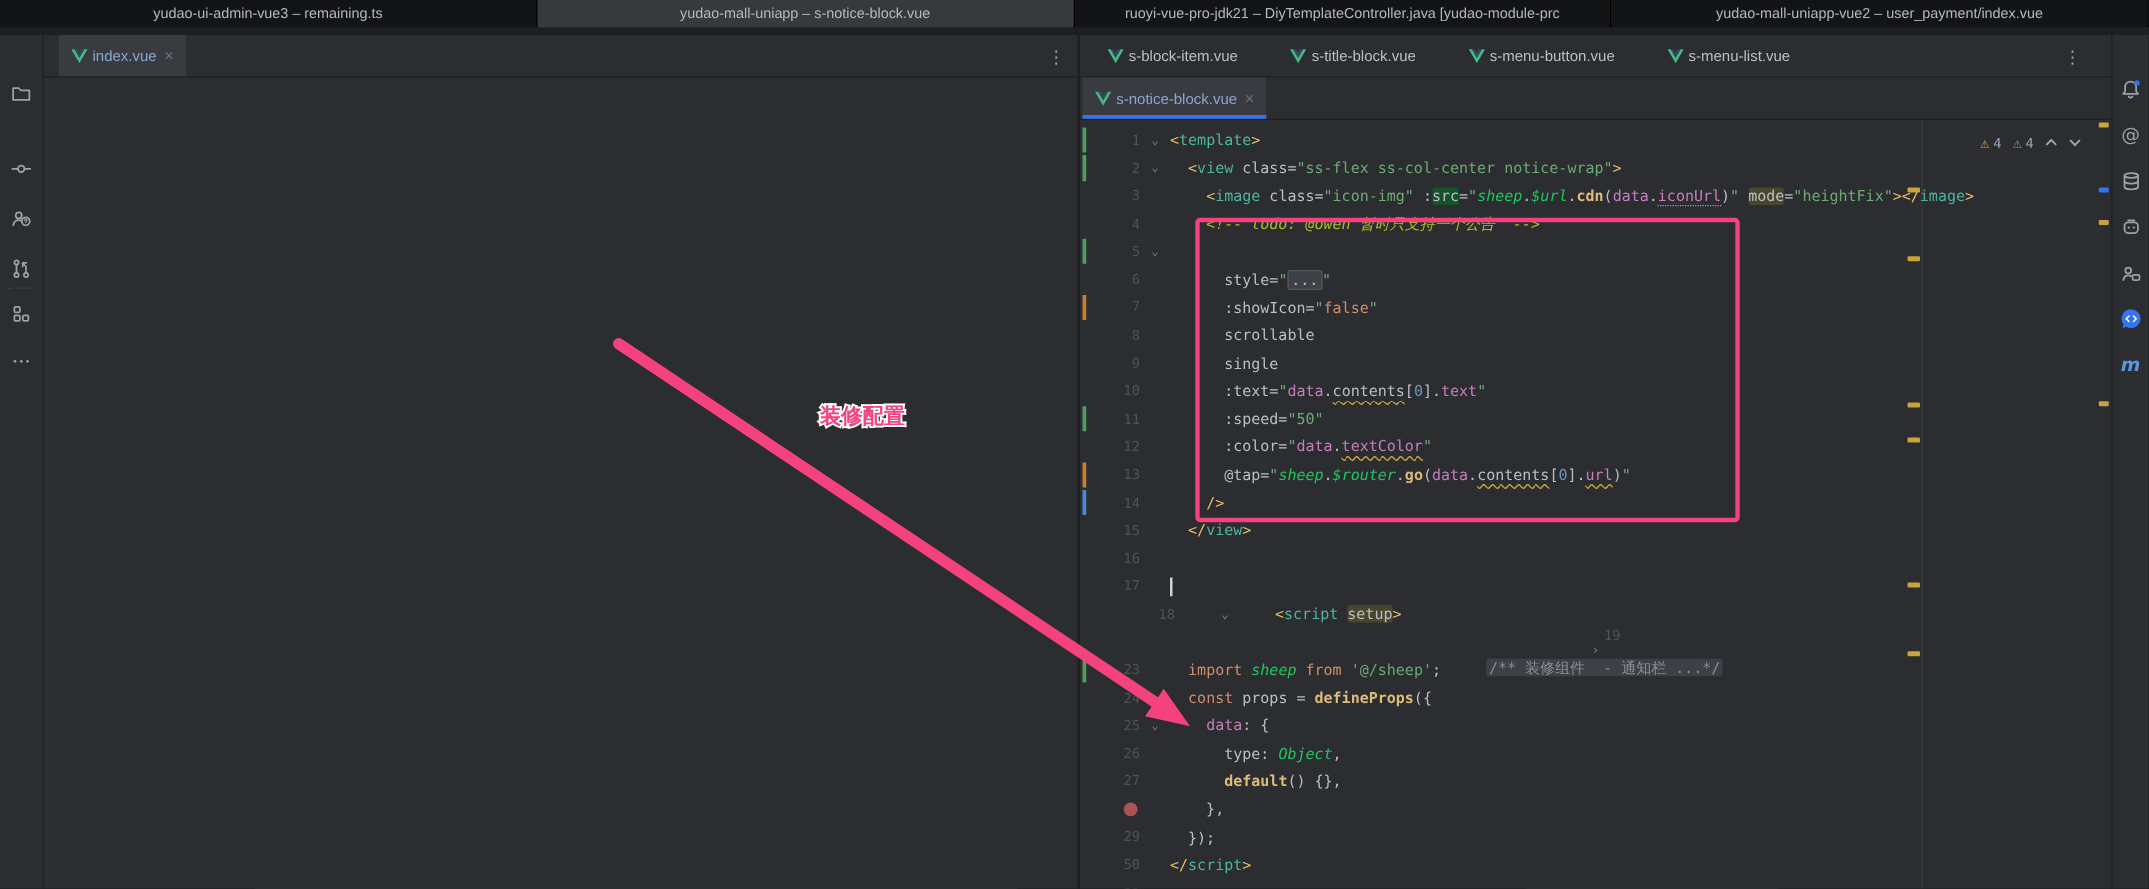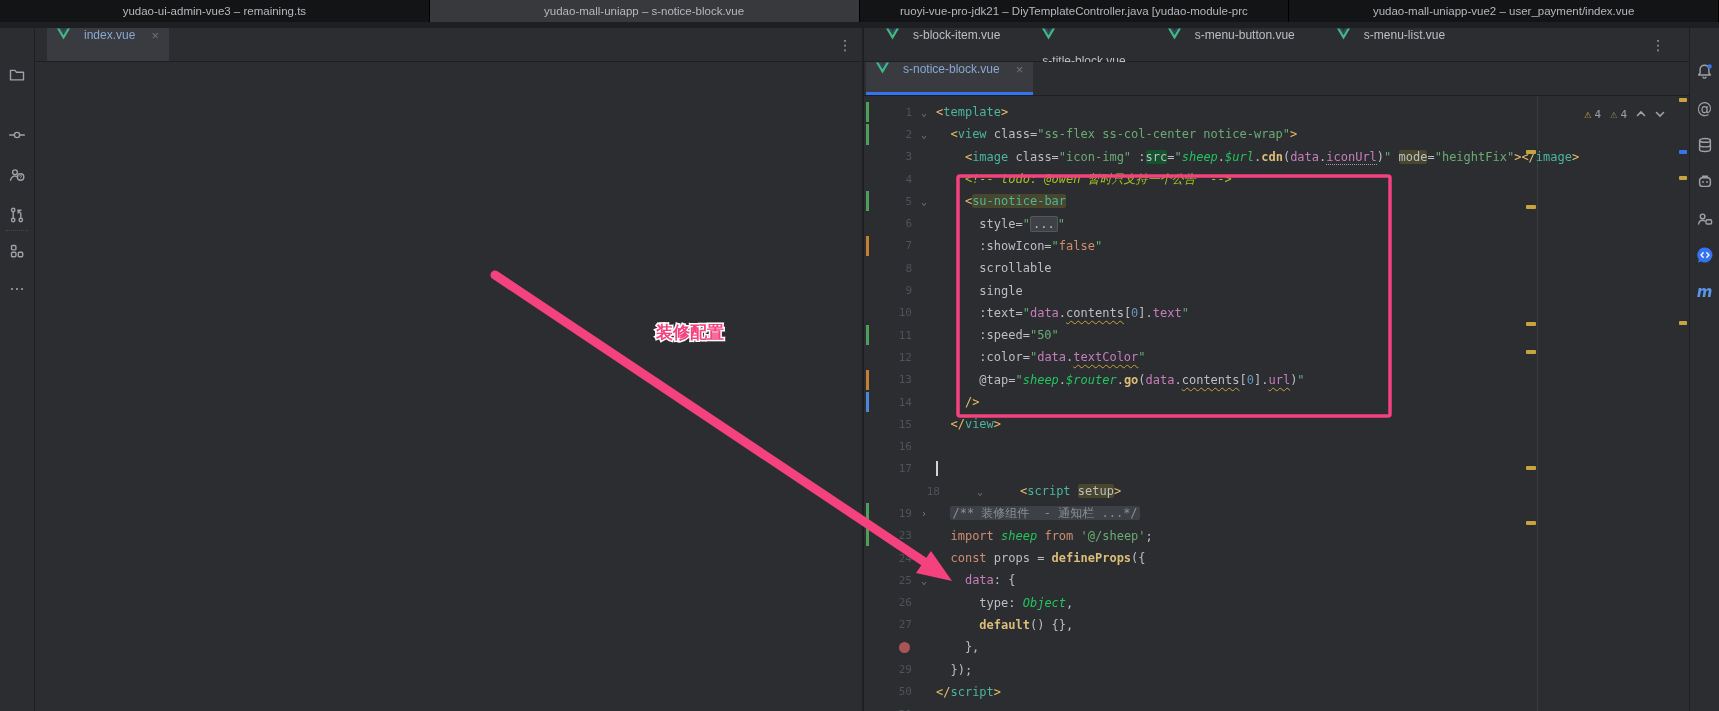--- a/index.html
+++ b/index.html
@@ -30,21 +30,21 @@
              font-family:"DejaVu Sans", sans-serif; }
 
   
   .pane { position:absolute; top:28px; bottom:0; background:#2b2d30; }
   #pane-left  { left:35px;  width:827px; }
   #pane-divider { position:absolute; top:28px; bottom:0; left:862px; width:2px; background:#1e1f22; }
   #pane-right { left:864px; width:825px; }
 
   .tabbar { position:relative; height:34px; background:#2b2d30;
             border-bottom:1px solid #1e1f22; display:flex; align-items:stretch; }
-  .etab { display:flex; gap:14px; padding:0 10px; font-size:12px;
+  .etab { display:flex; align-items:center; gap:4px; padding:0 10px; font-size:12px;
           color:#bcbec4; cursor:pointer; position:relative; white-space:nowrap; }
   .etab.active { background:#393b40; color:#88a7d0; }
   .etab.active .indicator { position:absolute; left:0; right:0; bottom:0; height:3px; background:#3574f0; }
   .etab .close { color:#6f737a; font-size:13px; margin-left:2px; }
   .kebab { position:absolute; right:10px; top:0; bottom:0; display:flex; align-items:center;
            color:#9ea1a8; font-size:14px; cursor:pointer; }
 
   
   .code-area { position:absolute; left:0; right:0; bottom:0; overflow:hidden;
                font-family:"DejaVu Sans Mono", monospace; font-size:12px; }
@@ -186,21 +186,21 @@
   <div class="pane" id="pane-right">
     <div class="tabbar" id="right-tabs-row1">
         <div style="width:12px"></div>
         <div class="etab" style="margin-right: 22px;">
           <svg class="vlogo" viewBox="0 0 14 12">
             <path d="M0 0l7 12L14 0h-2.8L7 7.2 2.8 0z" fill="#42b883"></path>
             <path d="M2.8 0L7 7.2 11.2 0H8.7L7 3 5.3 0z" fill="#35495e"></path>
           </svg>
           <span>s-block-item.vue</span>
         </div>
-        <div class="etab" style="margin-right: 22px; flex-direction: column;">
+        <div class="etab" style="margin-right: 22px;">
           <svg class="vlogo" viewBox="0 0 14 12">
             <path d="M0 0l7 12L14 0h-2.8L7 7.2 2.8 0z" fill="#42b883"></path>
             <path d="M2.8 0L7 7.2 11.2 0H8.7L7 3 5.3 0z" fill="#35495e"></path>
           </svg>
           <span>s-title-block.vue</span>
         </div>
         <div class="etab" style="margin-right: 22px;">
           <svg class="vlogo" viewBox="0 0 14 12">
             <path d="M0 0l7 12L14 0h-2.8L7 7.2 2.8 0z" fill="#42b883"></path>
             <path d="M2.8 0L7 7.2 11.2 0H8.7L7 3 5.3 0z" fill="#35495e"></path>
@@ -227,35 +227,35 @@
         <span class="indicator"></span>
       </div>
     </div>
     <div class="code-area" style="top:68px" id="ed-right-area">
       <div class="margin-guide" style="top:0"></div>
       <div class="lines" id="right-lines" style="top:5px">
           <div class="ln" style="height: 22.3px;"><span class="vcsc"><i class="vcsbar g"></i></span><span class="num">1</span><span class="foldc">⌄</span><span class="codeln"><span class="b">&lt;</span><span class="t">template</span><span class="b">&gt;</span></span></div>
           <div class="ln" style="height: 22.3px;"><span class="vcsc"><i class="vcsbar g"></i></span><span class="num">2</span><span class="foldc">⌄</span><span class="codeln"><span class="p">  </span><span class="b">&lt;</span><span class="t">view</span><span class="p"> class=</span><span class="s">"ss-flex ss-col-center notice-wrap"</span><span class="b">&gt;</span></span></div>
           <div class="ln" style="height: 22.3px;"><span class="vcsc"></span><span class="num">3</span><span class="foldc"></span><span class="codeln"><span class="p">    </span><span class="b">&lt;</span><span class="t">image</span><span class="p"> class=</span><span class="s">"icon-img"</span><span class="p"> :</span><span class="p hgr">src</span><span class="p">=</span><span class="s">"</span><span class="ei">sheep</span><span class="p">.</span><span class="ei">$url</span><span class="p">.</span><span class="f">cdn</span><span class="p">(</span><span class="e">data</span><span class="p">.</span><span class="e du">iconUrl</span><span class="p">)</span><span class="s">"</span><span class="p"> </span><span class="p ho">mode</span><span class="p">=</span><span class="s">"heightFix"</span><span class="b">&gt;&lt;/</span><span class="t">image</span><span class="b">&gt;</span></span></div>
           <div class="ln" style="height: 22.3px;"><span class="vcsc"></span><span class="num">4</span><span class="foldc"></span><span class="codeln"><span class="td">    &lt;!-- todo: @owen 暂时只支持一个公告  --&gt;</span></span></div>
-          <div class="ln" style="height: 22.3px;"><span class="vcsc"><i class="vcsbar g"></i></span><span class="num">5</span><span class="foldc">⌄</span><span class="codeln"><span class="p">    </span><span class="b">&lt;</span><span class="t ho">su-notice-bar</span></span></div>
+          <div class="ln" style="height: 22.3px;"><span class="vcsc"><i class="vcsbar g"></i></span><span class="num">5</span><span class="foldc">⌄</span></div>
           <div class="ln" style="height: 22.3px;"><span class="vcsc"></span><span class="num">6</span><span class="foldc"></span><span class="codeln"><span class="p">      style=</span><span class="s">"</span><span class="foldg">...</span><span class="s">"</span></span></div>
           <div class="ln" style="height: 22.3px;"><span class="vcsc"><i class="vcsbar o"></i></span><span class="num">7</span><span class="foldc"></span><span class="codeln"><span class="p">      :showIcon=</span><span class="s">"</span><span class="k">false</span><span class="s">"</span></span></div>
           <div class="ln" style="height: 22.3px;"><span class="vcsc"></span><span class="num">8</span><span class="foldc"></span><span class="codeln"><span class="p">      scrollable</span></span></div>
           <div class="ln" style="height: 22.3px;"><span class="vcsc"></span><span class="num">9</span><span class="foldc"></span><span class="codeln"><span class="p">      single</span></span></div>
           <div class="ln" style="height: 22.3px;"><span class="vcsc"></span><span class="num">10</span><span class="foldc"></span><span class="codeln"><span class="p">      :text=</span><span class="s">"</span><span class="e">data</span><span class="p">.</span><span class="p w">contents</span><span class="p">[</span><span class="n">0</span><span class="p">].</span><span class="e">text</span><span class="s">"</span></span></div>
           <div class="ln" style="height: 22.3px;"><span class="vcsc"><i class="vcsbar g"></i></span><span class="num">11</span><span class="foldc"></span><span class="codeln"><span class="p">      :speed=</span><span class="s">"50"</span></span></div>
           <div class="ln" style="height: 22.3px;"><span class="vcsc"></span><span class="num">12</span><span class="foldc"></span><span class="codeln"><span class="p">      :color=</span><span class="s">"</span><span class="e">data</span><span class="p">.</span><span class="e w">textColor</span><span class="s">"</span></span></div>
           <div class="ln" style="height: 22.3px;"><span class="vcsc"><i class="vcsbar o"></i></span><span class="num">13</span><span class="foldc"></span><span class="codeln"><span class="p">      @tap=</span><span class="s">"</span><span class="ei">sheep</span><span class="p">.</span><span class="ei">$router</span><span class="p">.</span><span class="f">go</span><span class="p">(</span><span class="e">data</span><span class="p">.</span><span class="p w">contents</span><span class="p">[</span><span class="n">0</span><span class="p">].</span><span class="e w">url</span><span class="p">)</span><span class="s">"</span></span></div>
           <div class="ln" style="height: 22.3px;"><span class="vcsc"><i class="vcsbar b"></i></span><span class="num">14</span><span class="foldc"></span><span class="codeln"><span class="p">    </span><span class="b">/&gt;</span></span></div>
           <div class="ln" style="height: 22.3px;"><span class="vcsc"></span><span class="num">15</span><span class="foldc"></span><span class="codeln"><span class="p">  </span><span class="b">&lt;/</span><span class="t">view</span><span class="b">&gt;</span></span></div>
           <div class="ln" style="height: 22.3px;"><span class="vcsc"></span><span class="num">16</span><span class="foldc"></span></div>
           <div class="ln" style="height: 22.3px;"><span class="vcsc"></span><span class="num">17</span><span class="foldc"></span><span class="codeln"><span class="caret"></span></span></div>
           <div class="ln" style="height: 22.3px; gap: 28px;"><span class="vcsc"></span><span class="num">18</span><span class="foldc">⌄</span><span class="codeln"><span class="b">&lt;</span><span class="t">script</span><span class="p"> </span><span class="p ho">setup</span><span class="b">&gt;</span></span></div>
-          <div class="ln" style="height: 22.3px;"><span class="vcsc"><i class="vcsbar g"></i></span><span class="num">19</span><span class="foldc">›</span><span class="codeln"><span class="p">  </span><span class="cfold">/** 装修组件  - 通知栏 ...*/</span></span></div>
+          <div class="ln" style="height: 22.3px; flex-direction: column;"><span class="vcsc"><i class="vcsbar g"></i></span><span class="num">19</span><span class="foldc">›</span><span class="codeln"><span class="p">  </span><span class="cfold">/** 装修组件  - 通知栏 ...*/</span></span></div>
           <div class="ln" style="height: 22.3px;"><span class="vcsc"><i class="vcsbar g"></i></span><span class="num">23</span><span class="foldc"></span><span class="codeln"><span class="p">  </span><span class="k">import</span><span class="p"> </span><span class="ei">sheep</span><span class="p"> </span><span class="k">from</span><span class="p"> </span><span class="s">'@/sheep'</span><span class="p">;</span></span></div>
           <div class="ln" style="height: 22.3px;"><span class="vcsc"></span><span class="num">24</span><span class="foldc"></span><span class="codeln"><span class="p">  </span><span class="k">const</span><span class="p"> props = </span><span class="f">defineProps</span><span class="p">({</span></span></div>
           <div class="ln" style="height: 22.3px;"><span class="vcsc"></span><span class="num">25</span><span class="foldc">⌄</span><span class="codeln"><span class="p">    </span><span class="e">data</span><span class="p">: {</span></span></div>
           <div class="ln" style="height: 22.3px;"><span class="vcsc"></span><span class="num">26</span><span class="foldc"></span><span class="codeln"><span class="p">      type: </span><span class="ei">Object</span><span class="p">,</span></span></div>
           <div class="ln" style="height: 22.3px;"><span class="vcsc"></span><span class="num">27</span><span class="foldc"></span><span class="codeln"><span class="p">      </span><span class="f">default</span><span class="p">() {},</span></span></div>
           <div class="ln" style="height: 22.3px;"><span class="vcsc"></span><span class="num bp">28</span><span class="foldc"></span><span class="codeln"><span class="p">    },</span></span></div>
           <div class="ln" style="height: 22.3px;"><span class="vcsc"></span><span class="num">29</span><span class="foldc"></span><span class="codeln"><span class="p">  });</span></span></div>
           <div class="ln" style="height: 22.3px;"><span class="vcsc"></span><span class="num">50</span><span class="foldc"></span><span class="codeln"><span class="b">&lt;/</span><span class="t">script</span><span class="b">&gt;</span></span></div>
           <div class="ln" style="height: 22.3px;"><span class="vcsc"></span><span class="num">31</span><span class="foldc"></span><span class="codeln"></span></div>
         </div>

